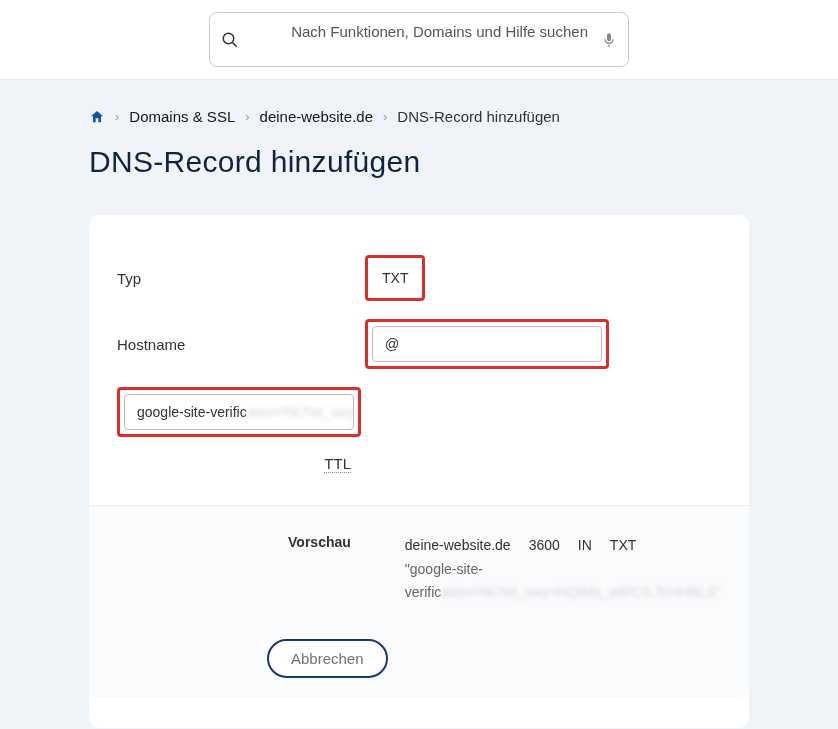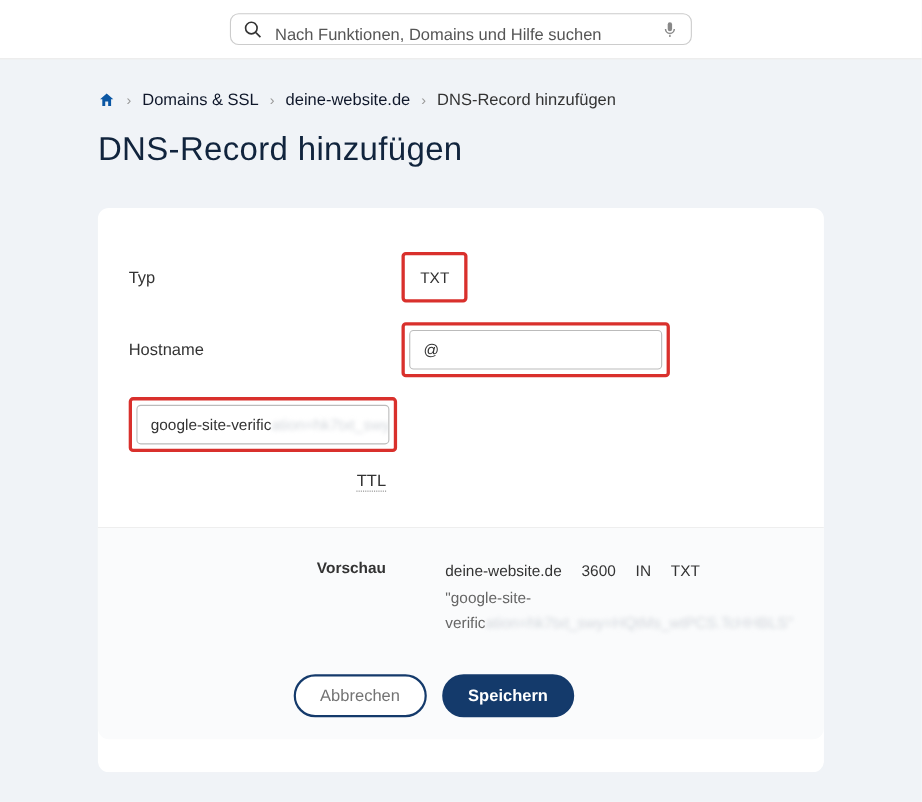--- a/index.html
+++ b/index.html
@@ -14,25 +14,26 @@
       padding: 12px 0;
       display: flex;
       justify-content: center;
     }
     .search-container {
       position: relative;
       width: 420px;
     }
     .search-input {
       width: 100%;
-      padding: 10px 40px 0 40px;
+      padding: 10px 40px 26px 40px;
       border: 1px solid #ccc;
       border-radius: 8px;
       font-size: 15px;
       color: #555;
+      text-align: right;
     }
     .search-input::placeholder { color: #555; }
     .search-icon-svg {
       position: absolute;
       left: 12px;
       top: 50%;
       transform: translateY(-50%);
       width: 18px; height: 18px;
       stroke: #333; fill: none; stroke-width: 2;
     }
@@ -267,18 +268,17 @@
             <span>TXT</span>
           </div>
           <div class="record-val">
             <span>"google-site-verific</span><span class="blur-tail">ation=hk7txt_swy=HQtMs_wtPCS.TcHHBLS"</span>
           </div>
         </div>
       </div>
 
       <div class="btn-row">
         <button class="btn btn-cancel">Abbrechen</button>
-        <button class="btn btn-save">Speichern</button>
       </div>
     </div>
 
   </div>
 </div>
 
 </body></html>

